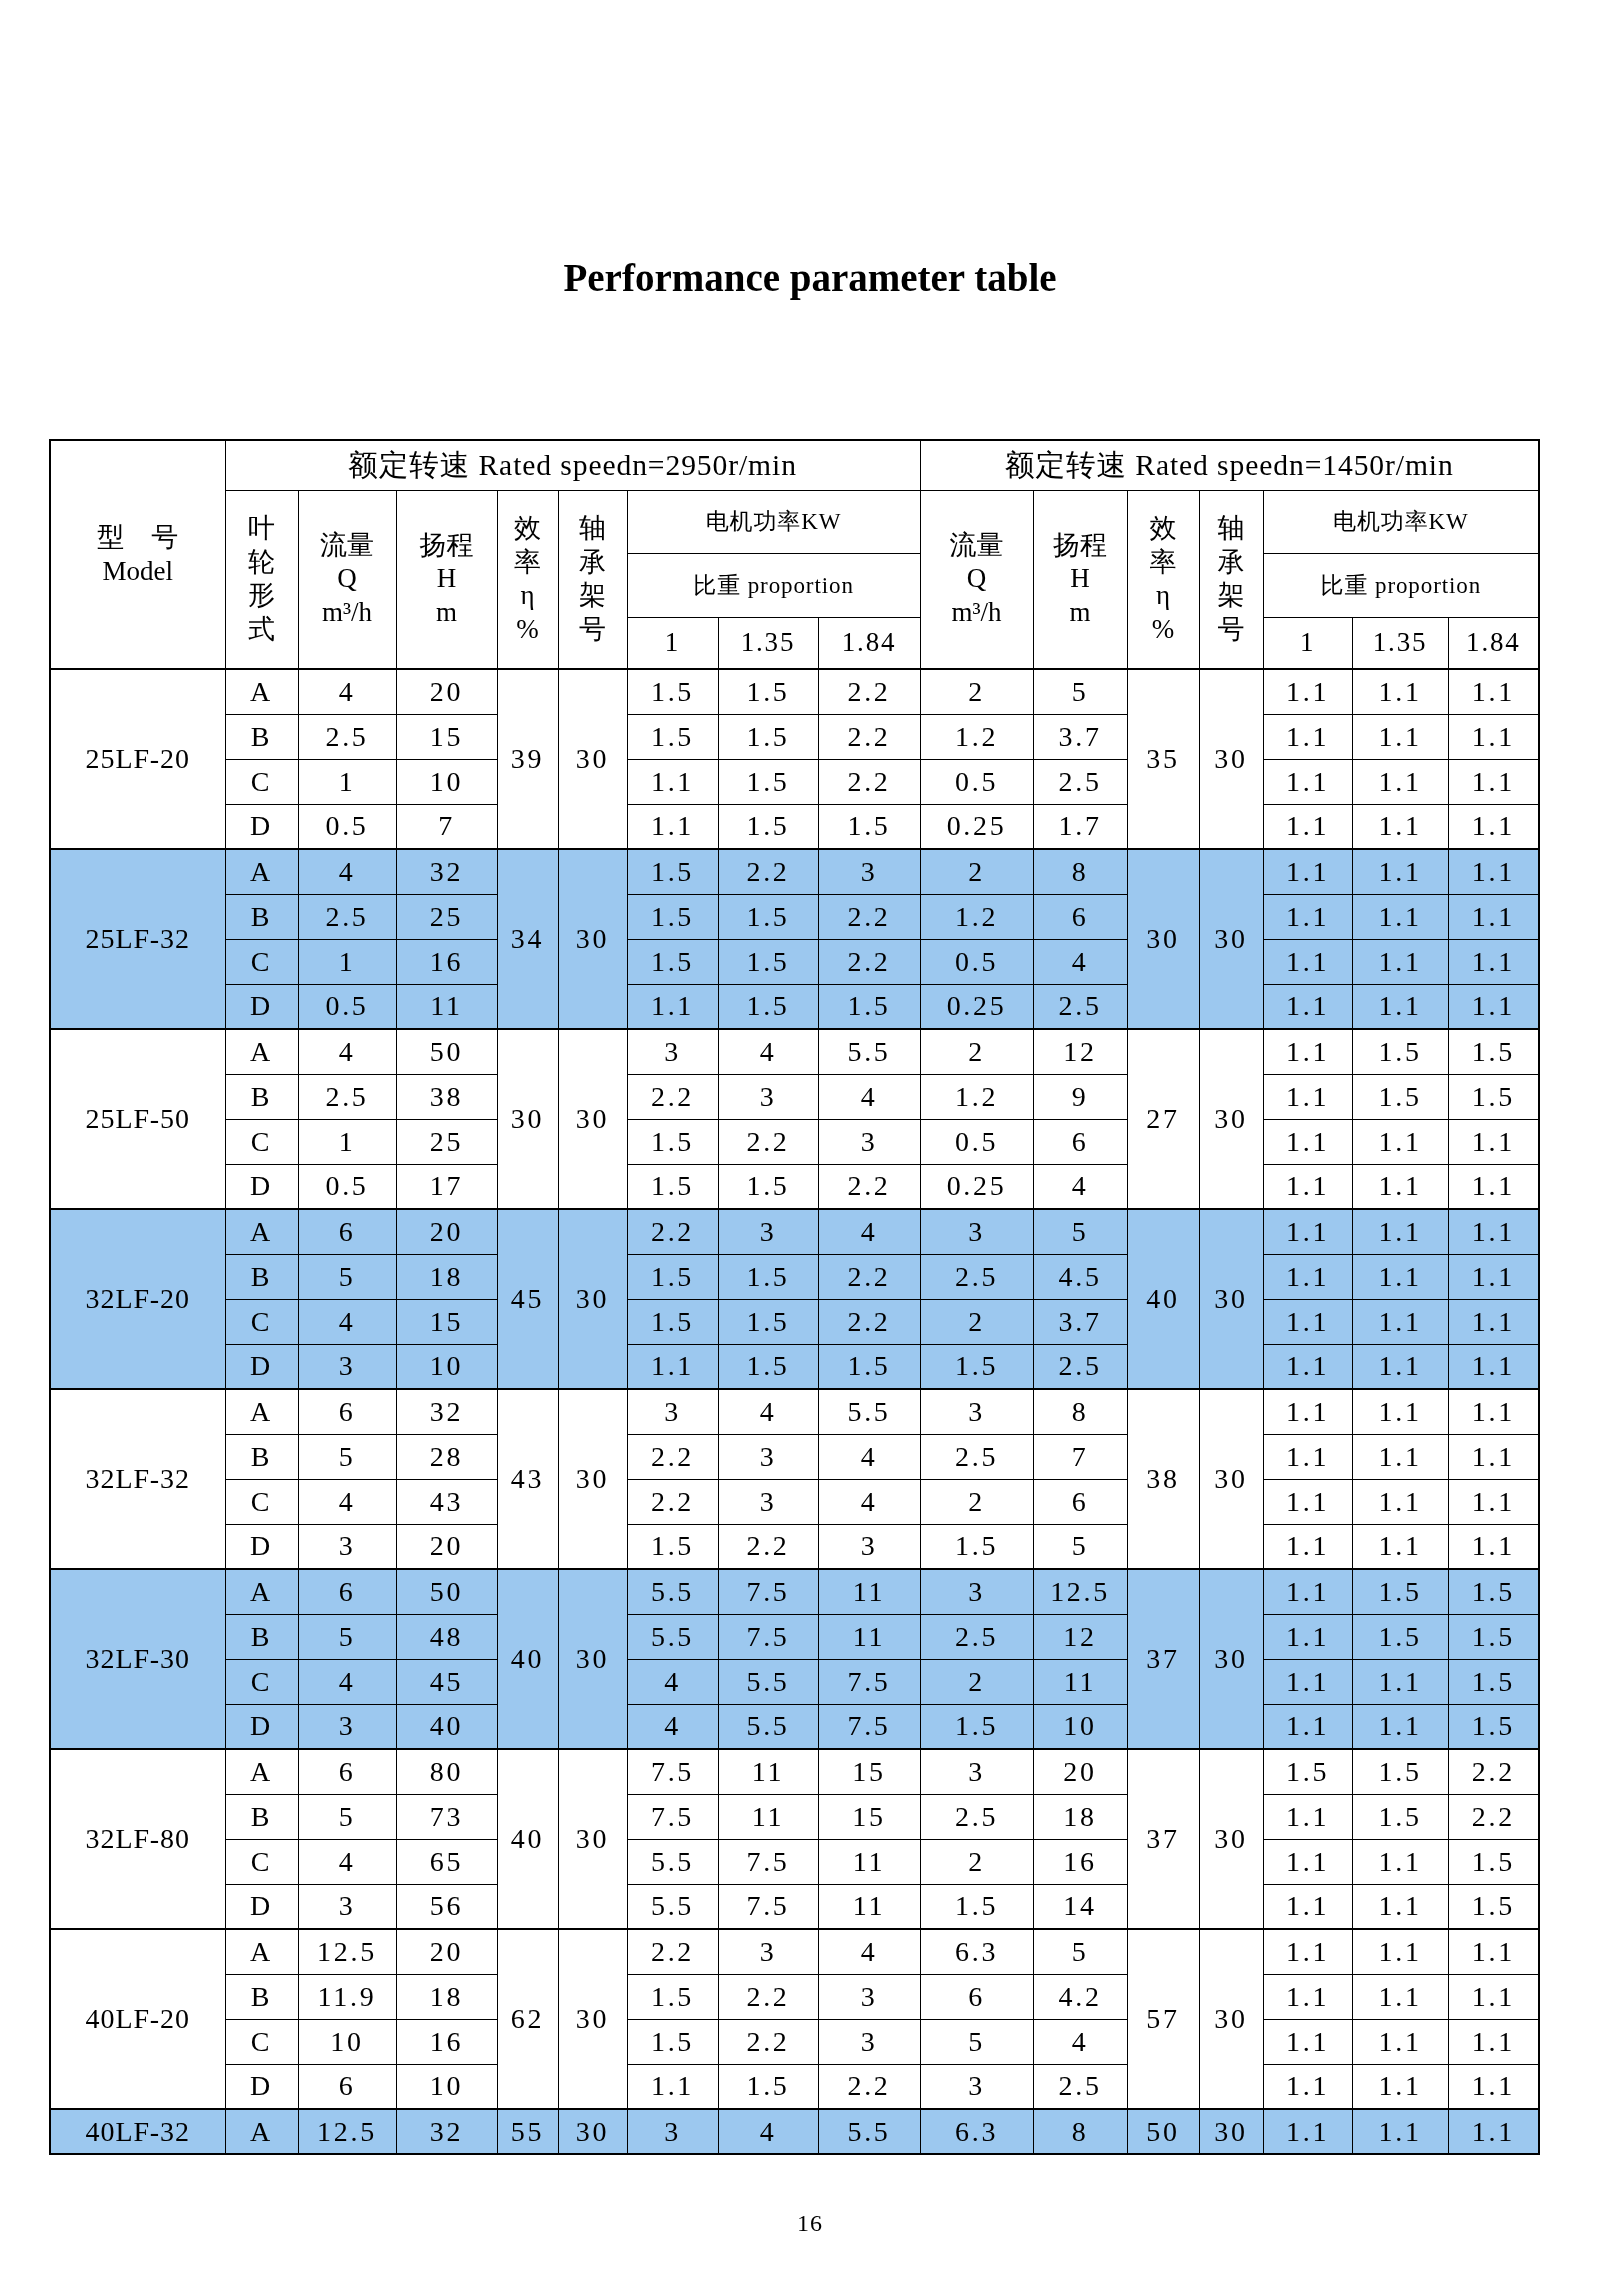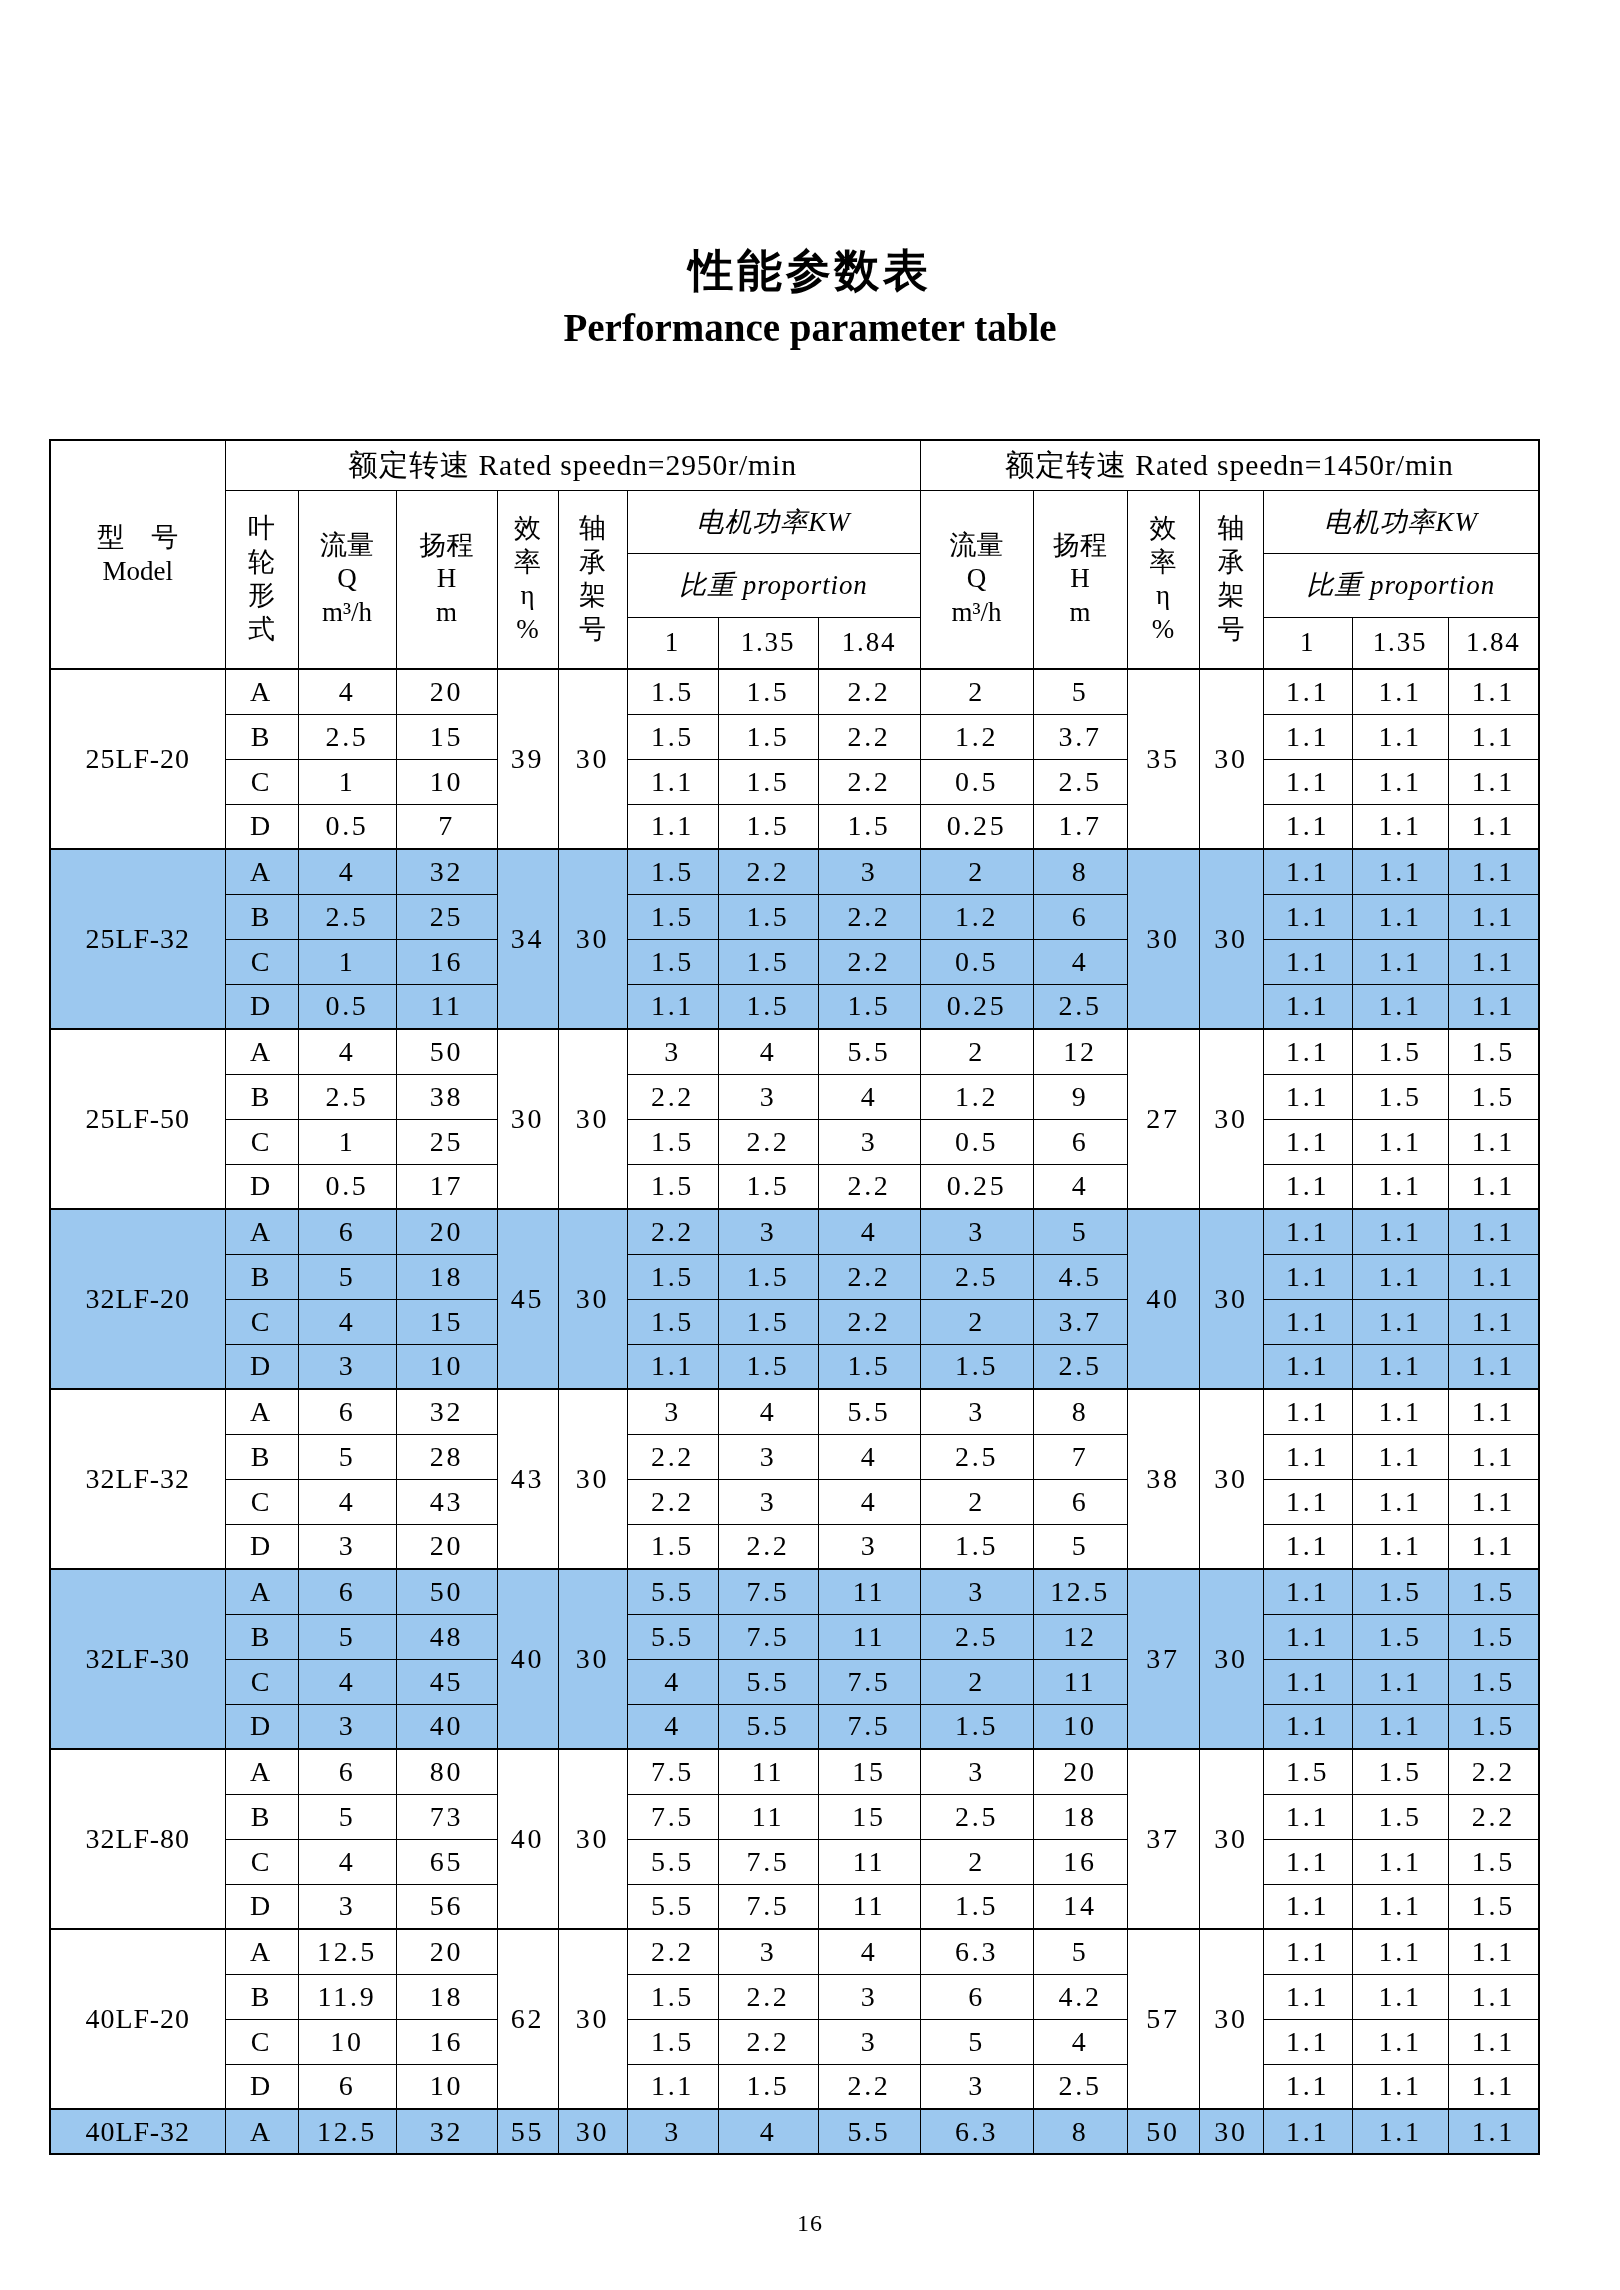--- a/index.html
+++ b/index.html
@@ -17,37 +17,36 @@
     border-collapse:collapse; table-layout:fixed; text-align:center;
     border:2.7px solid #000;
   }
   table.perf td, table.perf th {
     border:1.8px solid #000; padding:0; font-weight:normal;
     vertical-align:middle; overflow:hidden;
   }
   tr.hr1 { height:50px; } tr.hr2 { height:63px; } tr.hr3 { height:64px; } tr.hr4 { height:52px; }
   tbody tr { height:45px; }
   .speed { font-size:29.6px; font-weight:bold; letter-spacing:0.9px; }
-  .hcell { font-size:27px; letter-spacing:0.9px;font-style:italic; }
+  .hcell { font-size:23px; letter-spacing:0.9px; }
   .v { white-space:pre-line; font-size:27px; line-height:1.25; letter-spacing:0;margin-top:40px; }
   .num { font-size:27px; letter-spacing:1.8px; }
   tbody td { font-size:28px; letter-spacing:2.7px; }
   td.model { letter-spacing:0.9px; }
   tr.block-start td { border-top-width:2.7px; }
   tr.hl td { background:#9CC8EF; }
   .page-number {
     position:absolute; top:2210px; left:0; width:100%;
     text-align:center; font-size:24px; letter-spacing:0.9px;
   }
 </style>
 </head>
 <body>
 
 <div class="titles">
-  <div class="title-cn">性能参数表</div>
   <div class="title-en">Performance parameter table</div>
 </div>
 
 <table class="perf">
   <colgroup>
     <col style="width:175px">
       <col style="width:73px">
     <col style="width:98px">
       <col style="width:101px">
       <col style="width:61px">

